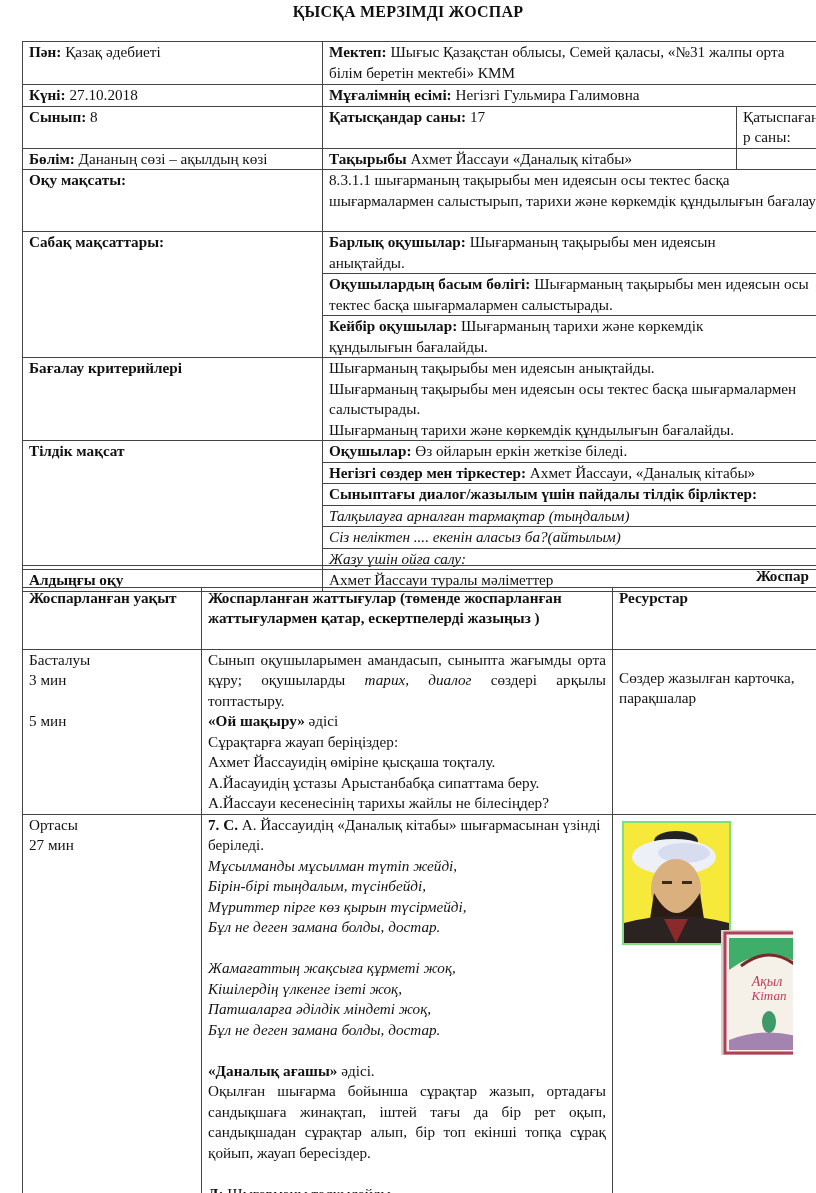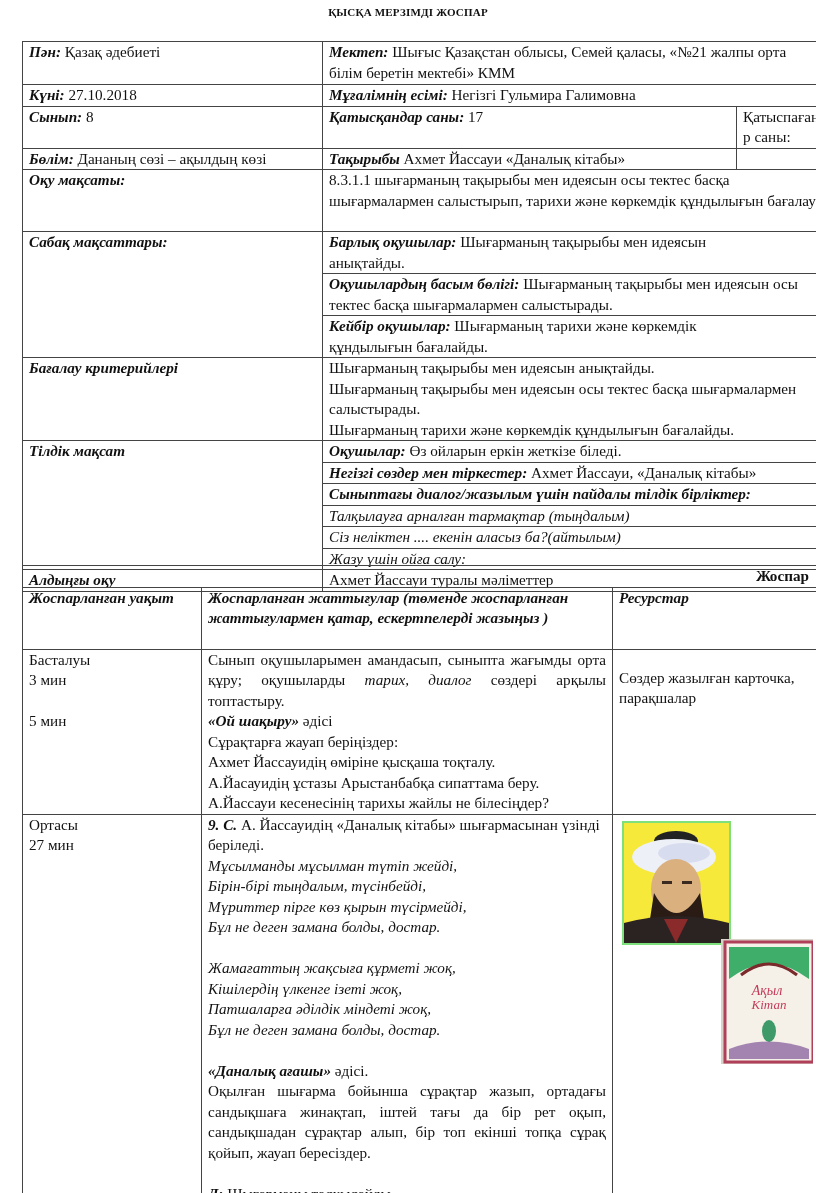--- a/index.html
+++ b/index.html
@@ -1,22 +1,22 @@
 <!DOCTYPE html>
 <html><head>
 <meta charset="utf-8">
 <style>
   html, body { margin:0; padding:0; background:#ffffff; }
   body { width:816px; height:1193px; overflow:hidden; position:relative;
          font-family:"Liberation Serif", serif; font-size:15.2px; color:#111; line-height:20.5px; }
   .title { position:absolute; left:0; top:2px; width:816px; text-align:center;
-           font-weight:bold; font-size:11px; letter-spacing:0.2px; }
+           font-weight:bold; font-size:16px; letter-spacing:0.2px; }
   table { border-collapse:collapse; position:absolute; table-layout:fixed; }
   td { border:1px solid #444; vertical-align:top; padding:0 6px; overflow:hidden; white-space:normal; }
-  b { font-weight:bold;font-style:italic; }
+  b { font-weight:bold; }
   .i { font-style:italic; }
   .just { text-align:justify; }
   #top { left:22px; top:41px; width:820px; }
   #plan { left:22px; top:565px; width:820px; }
   .center { text-align:right; font-weight:bold; }
   .gap { height:20.5px; }
   .imgbox { position:absolute; }
 </style>
 </head>
 <body>
@@ -26,21 +26,21 @@
 <table id="top">
   <colgroup>
     <col style="width:300px">
       <col style="width:414px">
       <col style="width:106px">
   </colgroup>
   <tbody>
       <tr style="height:43px">
     <td><b>Пән:</b><span> Қазақ әдебиеті</span></td>
     <td colspan="2" style="padding-right:0">
-          <div style="width:480px"><b>Мектеп:</b><span> Шығыс Қазақстан облысы, Семей қаласы, «№21 жалпы орта білім беретін мектебі» КММ</span></div>
+          <div style="width:480px"><b>Мектеп:</b><span> Шығыс Қазақстан облысы, Семей қаласы, «№31 жалпы орта білім беретін мектебі» КММ</span></div>
         </td>
   </tr>
   <tr style="height:21px">
     <td><b>Күні:</b><span> 27.10.2018</span></td>
     <td colspan="2"><b>Мұғалімнің есімі:</b><span> Негізгі Гульмира Галимовна</span></td>
   </tr>
   <tr style="height:41px">
     <td><b>Сынып:</b><span> 8</span></td>
     <td><b>Қатысқандар саны:</b><span> 17</span></td>
     <td style="word-break:break-all"><span>Қатыспағандар саны:</span></td>
@@ -143,21 +143,21 @@
     <td style="padding-top:18px">
           <div style="width:200px">Сөздер жазылған карточка, парақшалар</div>
         </td>
   </tr>
   <tr style="height:382px">
     <td>
       <div>Ортасы</div>
       <div>27 мин</div>
     </td>
     <td>
-      <div><b>9. С.</b><span> А. Йассауидің «Даналық кітабы» шығармасынан үзінді беріледі.</span></div>
+      <div><b>7. С.</b><span> А. Йассауидің «Даналық кітабы» шығармасынан үзінді беріледі.</span></div>
       <div class="i">Мұсылманды мұсылман түтіп жейді,</div>
       <div class="i">Бірін-бірі тыңдалым, түсінбейді,</div>
       <div class="i">Мүриттер пірге көз қырын түсірмейді,</div>
       <div class="i">Бұл не деген замана болды, достар.</div>
       <div class="gap"></div>
       <div class="i">Жамағаттың жақсыға құрметі жоқ,</div>
       <div class="i">Кішілердің үлкенге ізеті жоқ,</div>
       <div class="i">Патшаларға әділдік міндеті жоқ,</div>
       <div class="i">Бұл не деген замана болды, достар.</div>
       <div class="gap"></div>
@@ -173,21 +173,21 @@
           <ellipse cx="50" cy="34" rx="42" ry="18" fill="#eef0f8"></ellipse>
           <ellipse cx="60" cy="30" rx="26" ry="10" fill="#d8dcef"></ellipse>
           <ellipse cx="52" cy="66" rx="25" ry="30" fill="#d9b07e"></ellipse>
           <path d="M30 70 Q52 110 76 70 L80 96 Q52 120 26 96 Z" fill="#2a1c15"></path>
           <path d="M0 100 Q52 86 105 100 L105 120 L0 120 Z" fill="#2b2222"></path>
           <path d="M40 96 L52 120 L64 96 Z" fill="#8a2a2a"></path>
           <rect x="38" y="58" width="10" height="3" fill="#3a2a20"></rect>
           <rect x="58" y="58" width="10" height="3" fill="#3a2a20"></rect>
         </svg>
       </div>
-      <div class="imgbox" style="left:108px; top:124px; width:92px; height:125px; background:#7dd3fc; overflow:hidden;">
+      <div class="imgbox" style="left:108px; top:115px; width:72px; height:125px; background:#7dd3fc; overflow:hidden;">
         <svg width="92" height="125" viewBox="0 0 92 125">
           <rect x="0" y="0" width="92" height="125" fill="#d8d2c8"></rect>
           <rect x="4" y="3" width="88" height="120" fill="#f5f1e8" stroke="#b0405a" stroke-width="3"></rect>
           <path d="M8 8 L88 8 L88 40 Q48 10 8 40 Z" fill="#3fae6a"></path>
           <path d="M20 36 Q48 14 76 36" stroke="#7a2a2a" stroke-width="3" fill="none"></path>
           <text x="46" y="56" font-size="14" text-anchor="middle" fill="#c43a5a" font-style="italic" font-family="Liberation Serif, serif">Ақыл</text>
           <text x="48" y="70" font-size="13" text-anchor="middle" fill="#c43a5a" font-style="italic" font-family="Liberation Serif, serif">Кітап</text>
           <ellipse cx="48" cy="92" rx="7" ry="11" fill="#3f9a6a"></ellipse>
           <path d="M8 110 Q48 95 88 110 L88 120 L8 120 Z" fill="#6c3a8a" opacity="0.6"></path>
         </svg>

